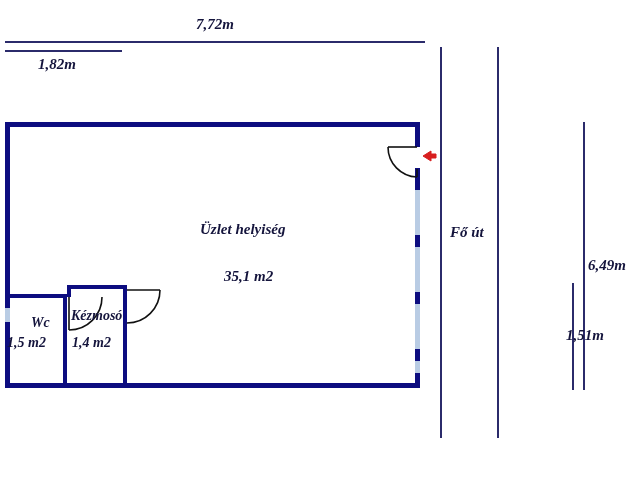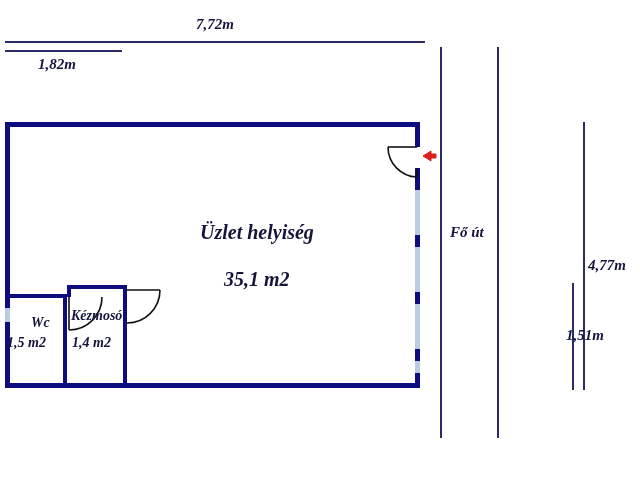--- a/index.html
+++ b/index.html
@@ -18,21 +18,21 @@
   .label {
     position: absolute;
     font-family: "Liberation Serif", "DejaVu Serif", serif;
     font-style: italic;
     font-weight: bold;
     color: #14143c;
     white-space: nowrap;
     line-height: 1;
   }
   .dim-label { font-size: 15px; }
-  .room-label { font-size: 20px; }
+  .room-label { font-size: 15px; }
   .small-room-label { font-size: 14px; }
   .caption-label { font-size: 15px; }
   .road-label { font-size: 15px; }
 
   
   .hline {
     position: absolute;
     height: 2px;
     background: #2b2b6b;
   }
@@ -81,21 +81,21 @@
   <div class="label dim-label" style="left:196px; top:17px;">7,72m</div>
 
   <div class="hline" style="left:5px; top:50px; width:117px;"></div>
   <div class="label dim-label" style="left:38px; top:57px;">1,82m</div>
 
   <div class="vline" style="left:440px; top:47px; height:420px;"></div>
   <div class="vline" style="left:497px; top:47px; height:420px;"></div>
   <div class="label road-label" style="left:450px; top:225px;">Fő út</div>
 
   <div class="vline" style="left:583px; top:122px; height:268px;"></div>
-  <div class="label dim-label" style="left:588px; top:258px;">4,77m</div>
+  <div class="label dim-label" style="left:588px; top:258px;">6,49m</div>
 
   <div class="vline" style="left:572px; top:283px; height:107px;"></div>
   <div class="label dim-label" style="left:521px; top:328px;margin-left:45px;">1,51m</div>
 
   <div class="wall wall-h" style="left:5px; top:122px; width:415px;"></div>
 
   <div class="wall wall-v" style="left:5px; top:122px; height:172px;"></div>
 
   <div class="wall wall-v" style="left:5px; top:294px; height:94px;"></div>
 

